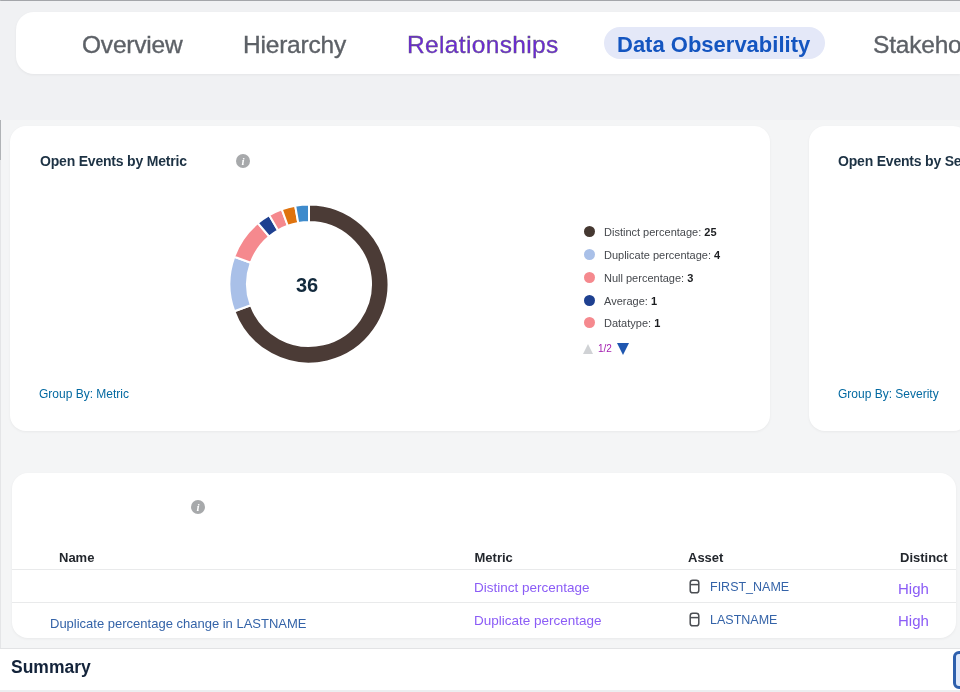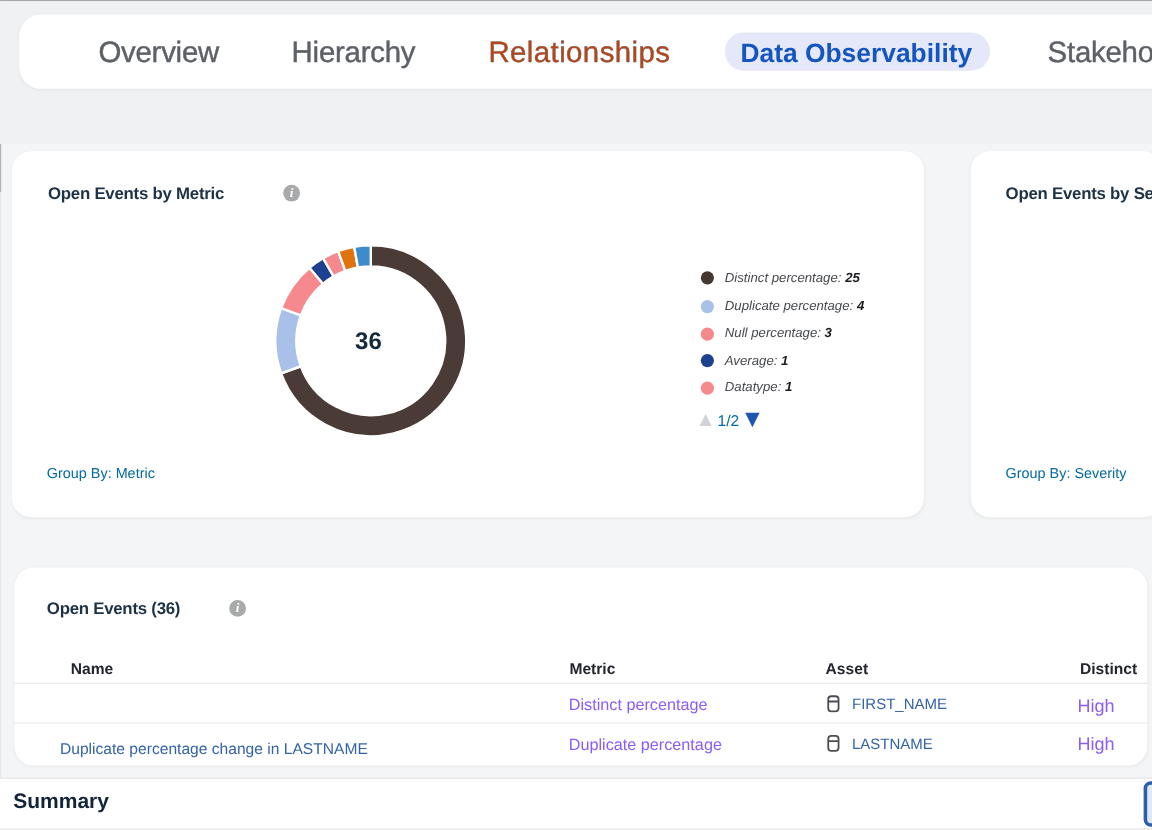--- a/index.html
+++ b/index.html
@@ -4,40 +4,40 @@
   * { margin:0; padding:0; box-sizing:border-box; }
   html,body { width:960px; height:692px; overflow:hidden; }
   body { font-family:"Liberation Sans",sans-serif; background:#f4f5f6; position:relative; }
   .abs { position:absolute; }
   .card { position:absolute; background:#fff; border-radius:16px; box-shadow:0 1px 3px rgba(0,0,0,.05); }
   .ctitle { font-size:14px; font-weight:700; letter-spacing:-0.2px; color:#1d3244; white-space:nowrap; }
   .info { position:absolute; width:14px; height:14px; border-radius:50%; background:#a7a9ab; color:#fff;
            font-family:"Liberation Serif",serif; font-style:italic; font-weight:700; font-size:11px;
            text-align:center; line-height:14px; }
   .gby { position:absolute; font-size:12px; color:#0369a1; white-space:nowrap; }
-  .legrow { position:absolute; left:574px; display:flex; align-items:center; white-space:nowrap;font-style:italic; }
+  .legrow { position:absolute; left:574px; display:flex; align-items:flex-start; white-space:nowrap; }
   .legdot { width:11px; height:11px; border-radius:50%; margin-right:9px; flex:none; }
   .legtxt { font-size:11px; color:#45484d; }
   .legtxt b { color:#1b1d20; }
   .hcell { position:absolute; font-size:13px; font-weight:700; color:#23272d; white-space:nowrap; }
   .cell  { position:absolute; font-size:13.5px; color:#8b5cf6; white-space:nowrap; }
   .link  { position:absolute; font-size:13px; color:#3463a8; white-space:nowrap; }
   .sep   { position:absolute; height:1px; background:#e9eaeb; }
 </style></head>
 <body>
 
   <div class="abs" style="left:0;top:0;width:960px;height:1px;background:#a4a6aa;"></div>
   <div class="abs" style="left:0;top:0;width:1px;height:160px;background:#b0b3b6;"></div>
   <div class="abs" style="left:0;top:160px;width:1px;height:532px;background:#e4e5e7;"></div>
 
   <div class="abs" style="left:0;top:1px;width:960px;height:119px;background:#f0f1f3;"></div>
   <div class="abs" style="left:16px;top:12px;width:944px;height:62px;background:#fff;border-radius:18px 0 0 18px;box-shadow:0 1px 3px rgba(0,0,0,.05);"></div>
   <div class="abs" style="top:31px;left:82px;  font-size:24.5px;letter-spacing:-0.2px;color:#5d6167;-webkit-text-stroke:0.35px #5d6167;">Overview</div>
   <div class="abs" style="top:31px;left:243px; font-size:24.5px;letter-spacing:-0.2px;color:#5d6167;-webkit-text-stroke:0.35px #5d6167;">Hierarchy</div>
-  <div class="abs" style="top:31px;left:407px; font-size:24.5px;letter-spacing:0.35px;color:#c2410c;-webkit-text-stroke:0.35px #5d6167;">Relationships</div>
+  <div class="abs" style="top:31px;left:407px; font-size:24.5px;letter-spacing:0.35px;color:#6d28d9;-webkit-text-stroke:0.35px #5d6167;">Relationships</div>
   <div class="abs" style="top:27px;left:604px;width:221px;height:32px;background:#e4e8f8;border-radius:17px;"></div>
   <div class="abs" style="top:31.5px;left:617px; font-size:22px;font-weight:700;color:#1455c0;">Data Observability</div>
   <div class="abs" style="top:31px;left:873px; font-size:24.5px;letter-spacing:-0.2px;color:#5d6167;-webkit-text-stroke:0.35px #5d6167;">Stakeholders</div>
 
   <div class="card" style="left:10px;top:126px;width:760px;height:305px;">
     <div class="ctitle abs" style="left:30px;top:26.5px;">Open Events by Metric</div>
     <div class="info" style="left:226px;top:27.5px;">i</div>
     <svg class="abs" style="left:209px;top:68px;" width="180" height="180" viewBox="0 0 180 180">
       <path d="M90.00 10.50 A79.5 79.5 0 1 1 15.29 117.19 L31.74 111.21 A62.0 62.0 0 1 0 90.00 28.00 Z" fill="#4B3B36" stroke="#fff" stroke-width="2" stroke-linejoin="round"></path>
 <path d="M15.29 117.19 A79.5 79.5 0 0 1 15.29 62.81 L31.74 68.79 A62.0 62.0 0 0 0 31.74 111.21 Z" fill="#A9C0E8" stroke="#fff" stroke-width="2" stroke-linejoin="round"></path>
@@ -63,33 +63,32 @@
     <div class="legrow" style="top:168.5px;">
       <span class="legdot" style="background:#1e4090;"></span>
       <span class="legtxt">Average: <b>1</b></span>
     </div>
     <div class="legrow" style="top:191px;">
       <span class="legdot" style="background:#f5898e;"></span>
       <span class="legtxt">Datatype: <b>1</b></span>
     </div>
     <div class="abs" style="left:573px;top:216.5px;display:flex;align-items:center;">
       <div style="width:0;height:0;border-left:5.5px solid transparent;border-right:5.5px solid transparent;border-bottom:10px solid #d0d2d5;"></div>
-      <div style="font-size:13px;color:#0369a1;margin:0 5px;">1/2</div>
+      <div style="font-size:10px;color:#a21caf;margin:0 5px;">1/2</div>
       <div style="width:0;height:0;border-left:6px solid transparent;border-right:6px solid transparent;border-top:12px solid #1f57b0;"></div>
     </div>
     <div class="gby" style="left:29px;top:261px;">Group By: Metric</div>
   </div>
 
   <div class="card" style="left:809px;top:126px;width:160px;height:305px;">
     <div class="ctitle abs" style="left:29px;top:26.5px;">Open Events by Severity</div>
     <div class="gby" style="left:29px;top:261px;">Group By: Severity</div>
   </div>
 
   <div class="card" style="left:12px;top:473px;width:944px;height:165px;">
-    <div class="ctitle abs" style="left:27px;top:25.5px;">Open Events (36)</div>
     <div class="info" style="left:179px;top:27px;">i</div>
     <div class="hcell" style="left:47px;top:76.5px;">Name</div>
     <div class="hcell" style="left:462.5px;top:76.5px;">Metric</div>
     <div class="hcell" style="left:676px;top:76.5px;text-align:right;">Asset</div>
     <div class="hcell" style="left:888px;top:76.5px;">Distinct</div>
     <div class="sep" style="left:0;top:96px;width:944px;"></div>
     <div class="sep" style="left:0;top:128.5px;width:944px;"></div>
 
     <div class="cell" style="left:462px;top:107px;">Distinct percentage</div>
     <svg class="abs" style="left:677px;top:106px;" width="11" height="15" viewBox="0 0 11 15">

